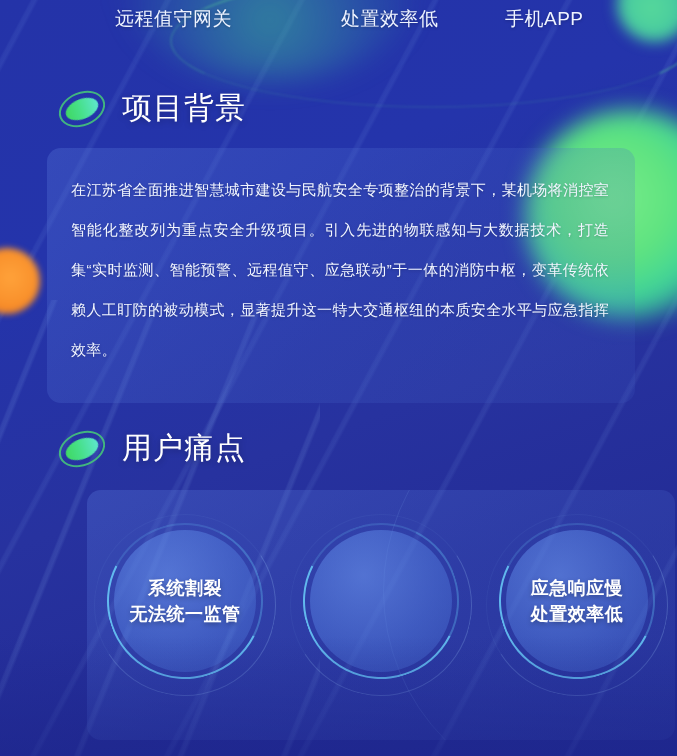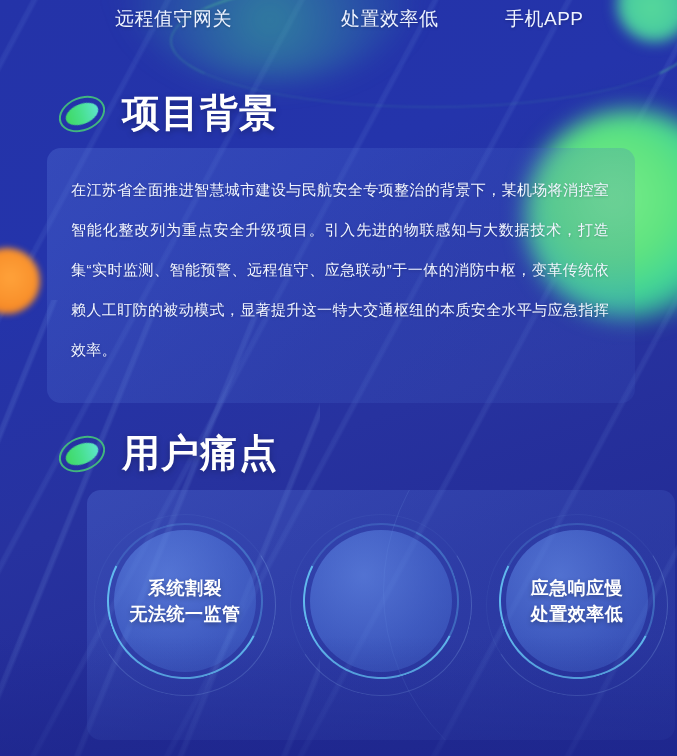--- a/index.html
+++ b/index.html
@@ -141,22 +141,22 @@
     position: absolute;
     left: 7px; top: 7px;
     width: 34px; height: 20px;
     border-radius: 50%;
     background: linear-gradient(95deg, #3fd861 0%, #47e08a 45%, #5fe6d0 100%);
     transform: rotate(-22deg);
     filter: blur(0.4px);
   }
   .section-title {
     color: #ffffff;
-    font-size: 38px;
-    font-weight: bold;
+    font-size: 30px;
+    font-weight: normal;
     letter-spacing: 1px;
     white-space: nowrap;
     text-shadow: 0 2px 6px rgba(0,0,0,0.28);
   }
 
   
   .text-panel {
     position: absolute;
     left: 47px; top: 148px;
     width: 588px; height: 255px;

